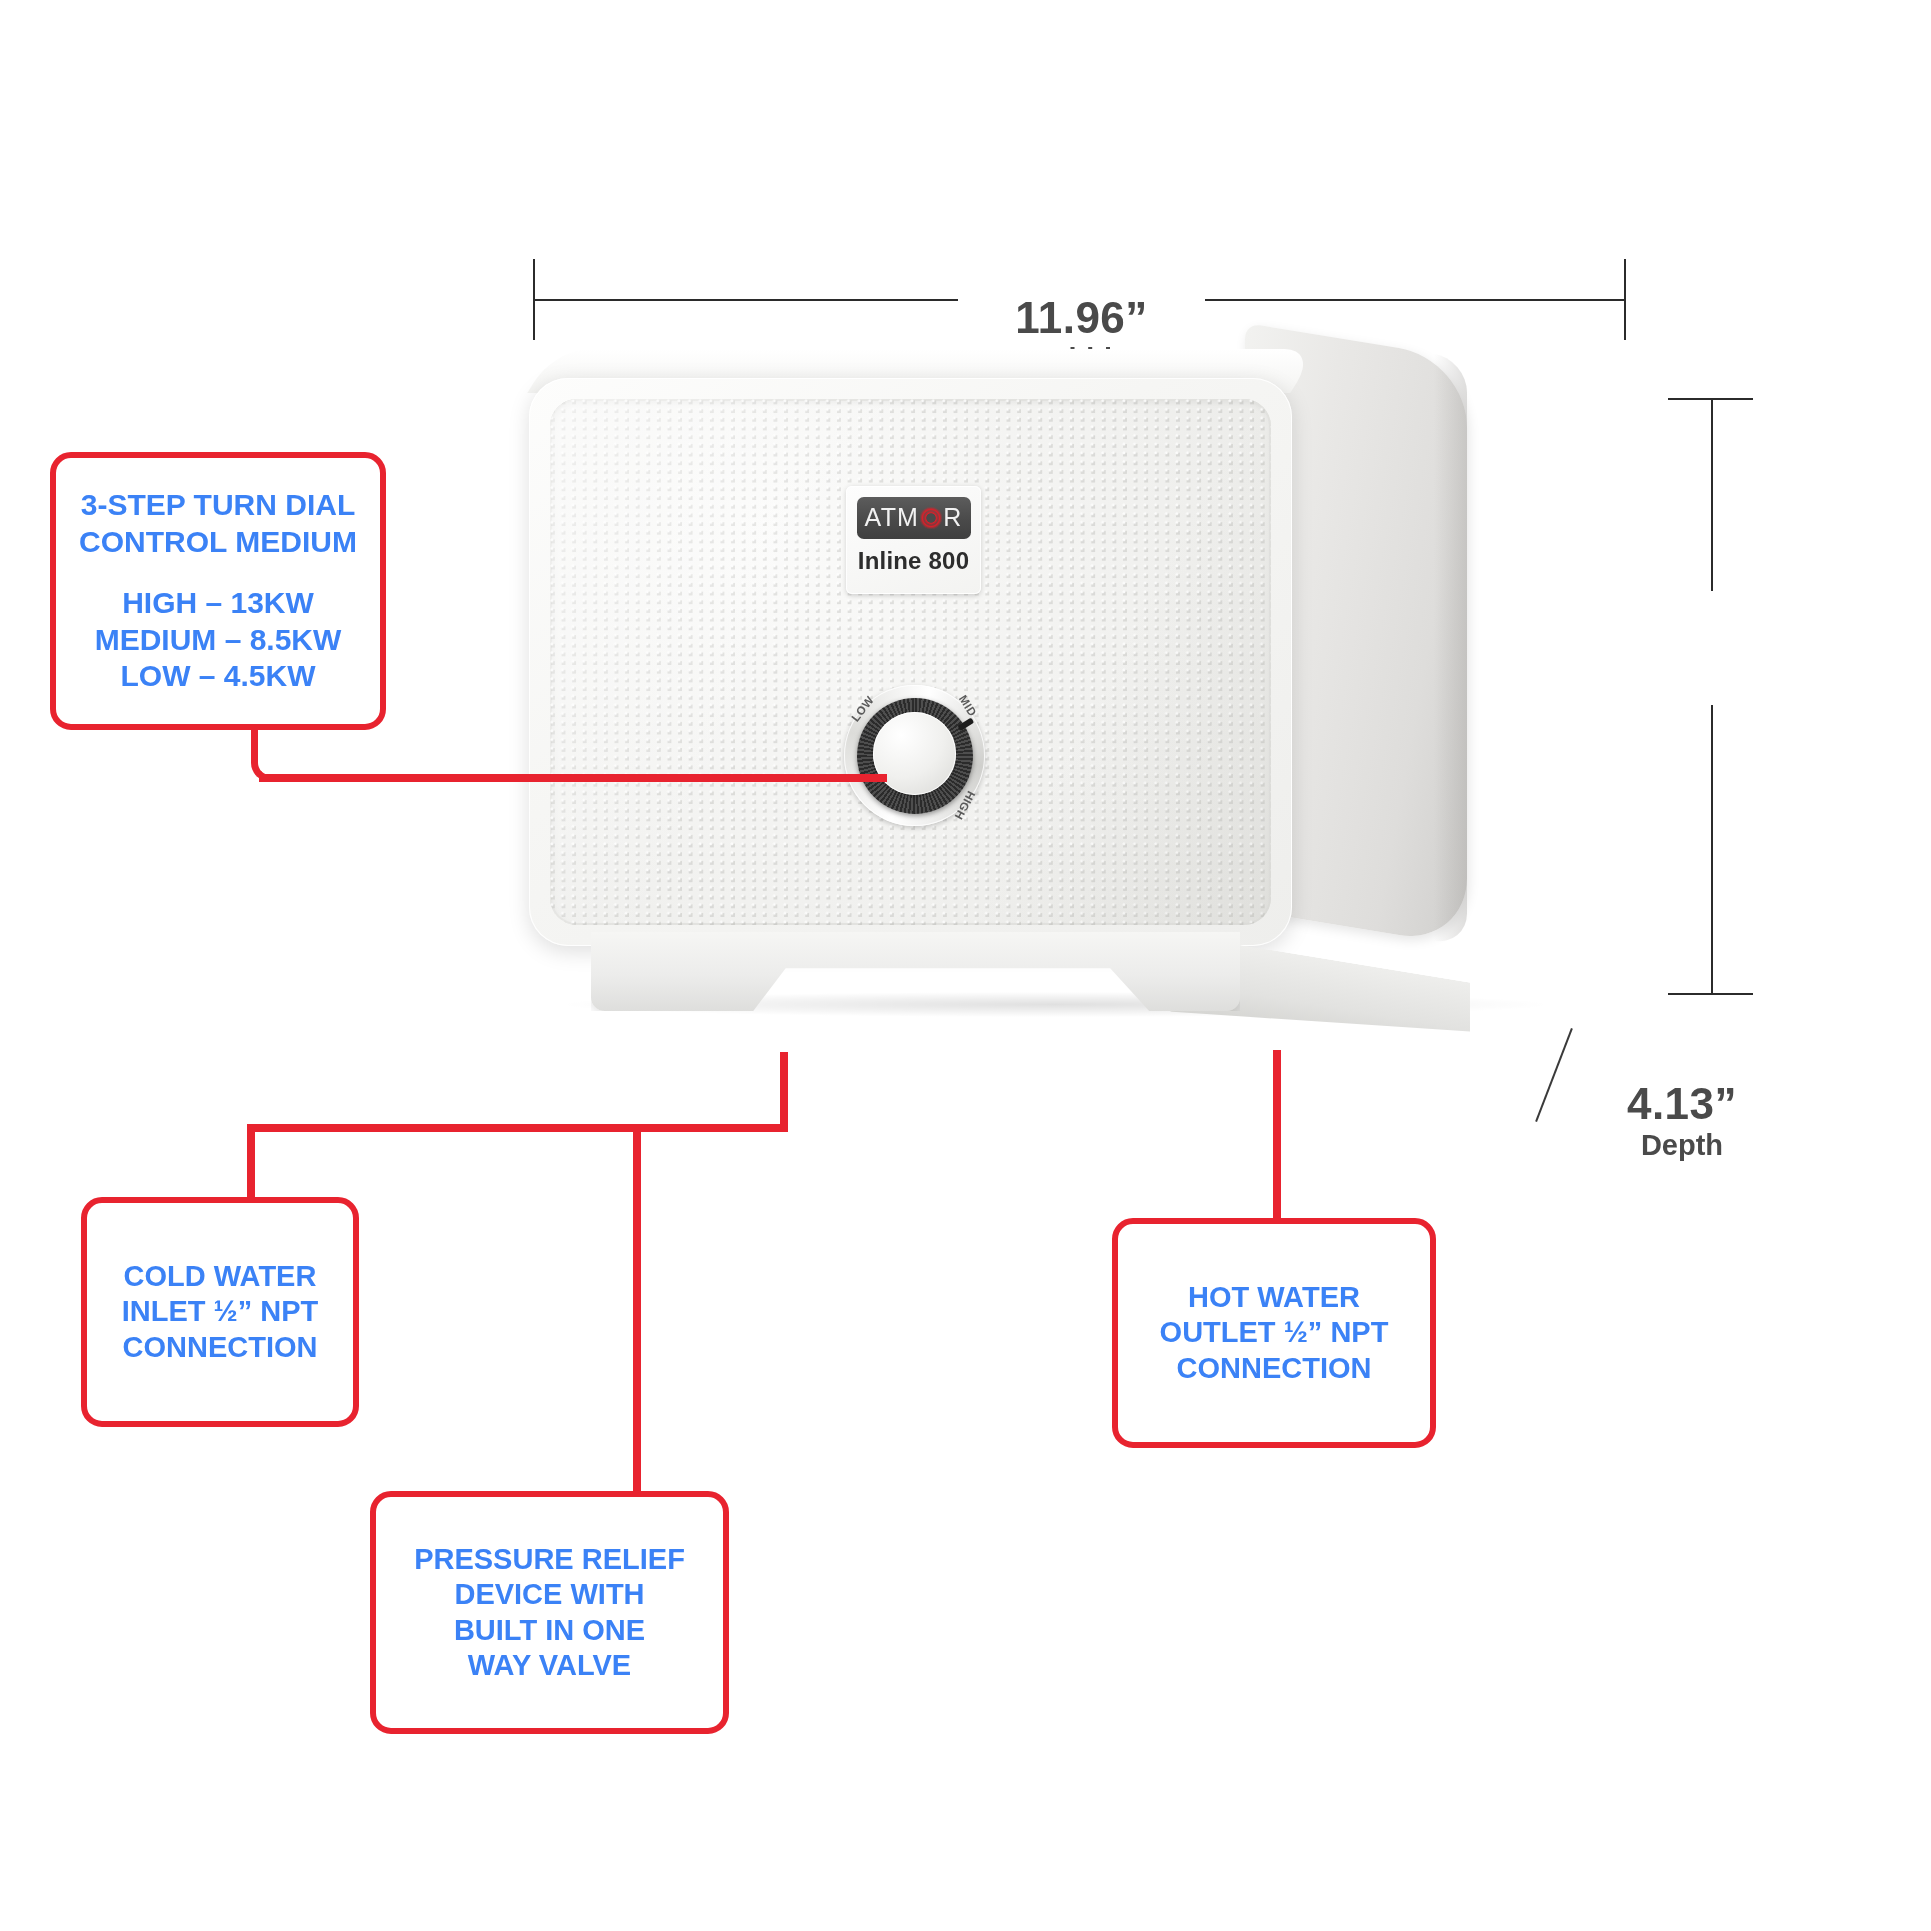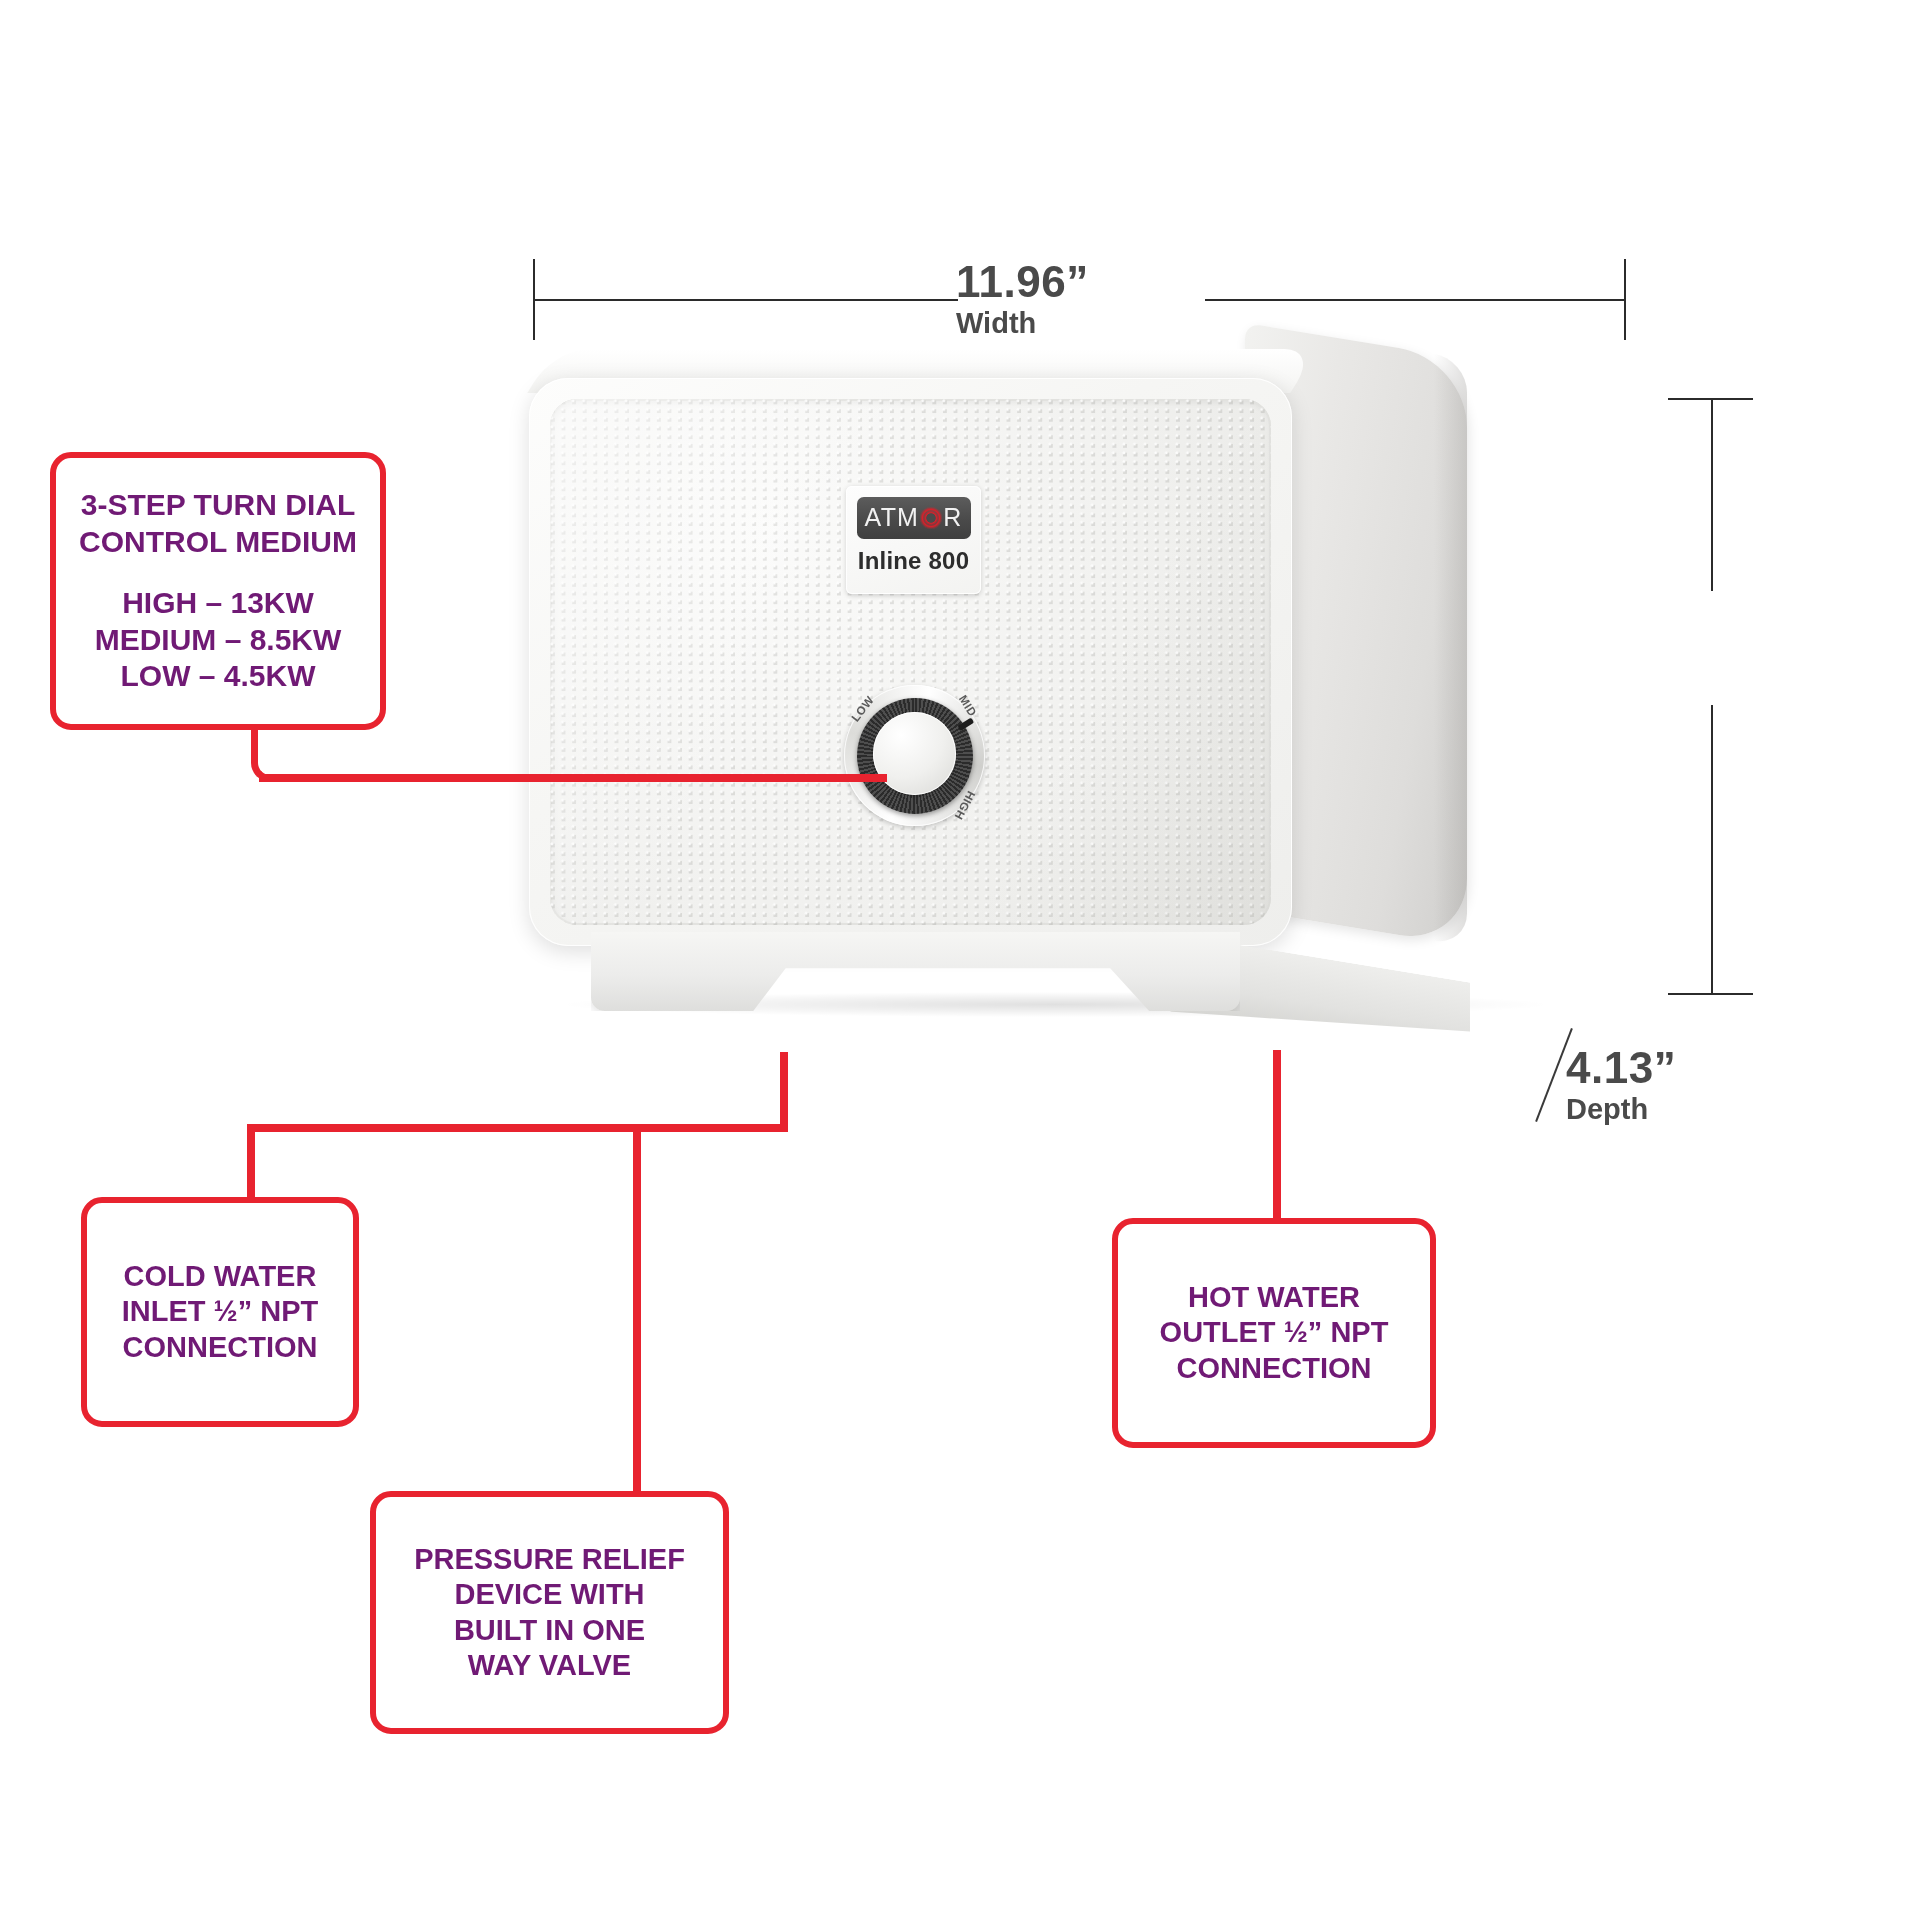--- a/index.html
+++ b/index.html
@@ -2,38 +2,38 @@
 <html><head>
 <meta charset="utf-8">
 <style>
   * { margin:0; padding:0; box-sizing:border-box; }
   html,body { width:1931px; height:1931px; background:#ffffff; }
   body { font-family:"Liberation Sans", sans-serif; position:relative; overflow:hidden; }
 
   #stage { position:absolute; inset:0; width:1931px; height:1931px; }
 
   
-  .dim { position:absolute; color:#4a4a4a; }
+  .dim { position:absolute; text-align:center; color:#4a4a4a;margin-top:36px; }
   .dim .val { font-size:44px; font-weight:bold; letter-spacing:0.5px; line-height:1.04; }
   .dim .cap { font-size:29px; font-weight:bold; line-height:1.12; margin-top:1.9px; }
 
   .dimline { position:absolute; background:#2b2b2b; }
   .dimline.h { height:1.9px; }
   .dimline.v { width:1.9px; }
   .tick { position:absolute; background:#2b2b2b; }
   .tick.v { width:1.9px; }
   .tick.h { height:1.9px; }
   .slash { position:absolute; width:1.9px; background:#3a3a3a; transform-origin:center; }
 
   
   .callout {
     position:absolute; background:#ffffff;
     border:6.8px solid #e8232f; border-radius:21px;
     display:flex; flex-direction:column; align-items:center; justify-content:center;
-    text-align:center; color:#701a75; font-weight:bold;
+    text-align:center; color:#3b82f6; font-weight:bold;
     line-height:1.22; padding:9.7px 13.5px; z-index:6;
   }
   .callout .ln { display:block; white-space:nowrap; }
   .callout .gap { height:25px; }
 
   
   .lead { position:absolute; background:#e8232f; z-index:4; }
   .lead.h { height:7.7px; }
   .lead.v { width:7.7px; }
   .corner { position:absolute; z-index:4; border:7.7px solid #e8232f; }

